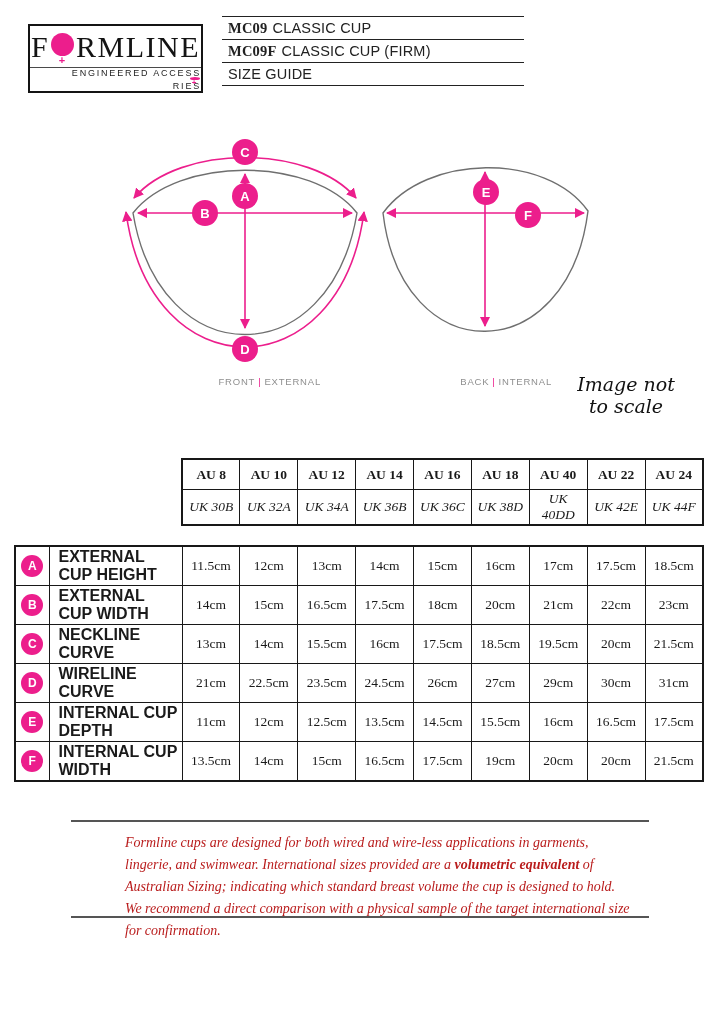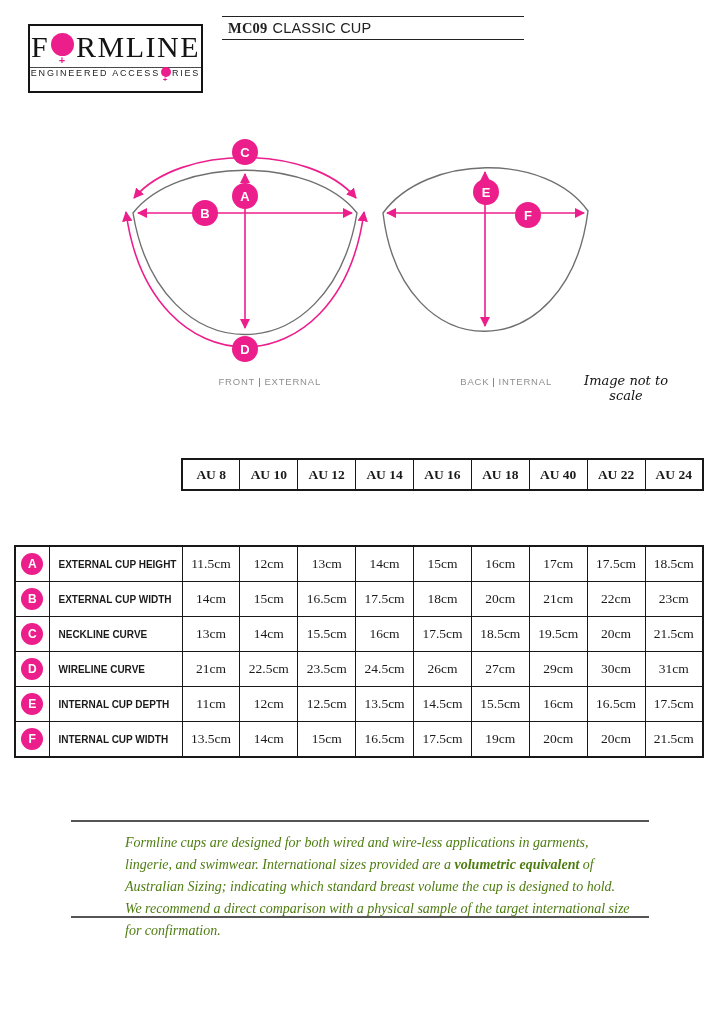--- a/index.html
+++ b/index.html
@@ -11,22 +11,22 @@
 
   
   .logo { position:absolute; left:28px; top:24px; width:175px; height:69px;
           border:2px solid #141414; box-sizing:border-box; display:flex; flex-direction:column; background:#fff; }
   .logo-name { flex:1; display:flex; align-items:center; justify-content:center;
                font-family:"Liberation Serif", serif; font-size:30px; letter-spacing:1.5px; color:#141414; }
   .balloon { position:relative; width:23px; height:23px; background:var(--pink); border-radius:50%; margin:0 2px; top:-2px; }
   .balloon::after { content:"+"; position:absolute; left:50%; bottom:-10px; transform:translateX(-50%);
                     color:var(--pink); font-size:11px; font-weight:bold; font-family:"Liberation Sans", sans-serif; }
   .logo-rule { border-top:1.5px solid #4a4a4a; }
-  .logo-tag { height:23px; display:flex; align-items:flex-start; justify-content:center;
-              font-size:9px; letter-spacing:1.8px; color:#1d1d1d; }
+  .logo-tag { height:23px; display:flex; align-items:flex-end; justify-content:center;
+              font-size:9px; letter-spacing:1.8px; color:#1d1d1d;flex-direction:column; }
   .balloon-sm { position:relative; width:10px; height:10px; background:var(--pink); border-radius:50%; margin:0 1px; top:-1px; }
   .balloon-sm::after { content:"+"; position:absolute; left:50%; bottom:-7px; transform:translateX(-50%);
                        color:var(--pink); font-size:8px; font-weight:bold; }
 
   
   .titles { position:absolute; left:222px; top:16px; width:302px; }
   .title-row { border-top:1.5px solid #222; height:22px; display:flex; align-items:center;
                padding-left:6px; font-size:14.5px; letter-spacing:0.2px; color:#222; }
   .title-row:last-child { border-bottom:1.5px solid #222; }
   .title-code { font-weight:bold; margin-right:5px;font-family:Liberation Serif, serif; }
@@ -38,45 +38,45 @@
   .measure-arc, .measure-line { fill:none; stroke:var(--pink); stroke-width:1.6; }
   .badge-circle { fill:var(--pink); }
   .badge-letter { fill:#ffffff; font-family:"Liberation Sans", sans-serif; font-size:13px; font-weight:bold; text-anchor:middle; }
   .pink-fill { fill:var(--pink); }
 
   .diag-label { position:absolute; top:376px; font-size:9.5px; letter-spacing:0.8px; color:#8f8f8f; text-align:right; }
   .diag-label .pipe { color:var(--pink); margin:0 3px; }
   .front-label { left:161px; width:160px; }
   .back-label  { left:392px; width:160px; }
   .scale-note { position:absolute; top:373px; left:566px; width:120px; text-align:center;
-                font-family:"DejaVu Serif", serif; font-style:italic; font-size:13px; color:#111; }
+                font-family:"DejaVu Serif", serif; font-style:italic; font-size:19px; color:#111; }
 
   
   table { border-collapse:collapse; table-layout:fixed; }
   .size-head { position:absolute; left:181px; top:458px; width:523px; border:2px solid #181818; }
   .size-head td { border:1px solid #181818; height:27px; text-align:center; vertical-align:middle;
                   font-family:"Liberation Serif", serif; font-size:13.5px; overflow:hidden; }
   .size-head tr.head-au td { font-weight:bold;margin-top:47px; }
   .size-head tr.head-uk td, .size-head tr.head-eu td { font-style:italic; }
 
   .size-body { position:absolute; left:14px; top:545px; width:690px; border:2px solid #181818; }
   .size-body td { border:1px solid #181818; height:32px; text-align:center; vertical-align:middle;
                   font-family:"Liberation Serif", serif; font-size:13.5px; overflow:hidden; }
   .size-body td.badge-cell { padding:0; }
   .size-body td.label-cell { text-align:left; padding-left:9px; font-family:"Liberation Sans", sans-serif;
-                             font-weight:bold; font-size:10px; letter-spacing:0; }
+                             font-weight:bold; font-size:16px; letter-spacing:0; }
   .badge { display:inline-flex; width:22px; height:22px; border-radius:50%; background:var(--pink);
            color:#fff; align-items:center; justify-content:center; font-family:"Liberation Sans", sans-serif;
            font-weight:bold; font-size:12px; }
 
   
   .footnote { position:absolute; left:71px; top:820px; width:578px; height:98px; box-sizing:border-box;
               border-top:2px solid #555; border-bottom:2px solid #555; }
   .footnote-text { margin:10px 16px 0 54px; font-family:"Liberation Serif", serif; font-style:italic;
-                   font-size:14px; line-height:22px; color:#4d7c0f; }
+                   font-size:14px; line-height:22px; color:#b91c1c; }
   .footnote-text b { font-weight:bold; }
 </style>
 </head>
 <body style="--pink: #EC1E8C; --outline: #6F6F6F;">
 
 <div class="logo">
   <div class="logo-name">
     <span>F</span>
     <span class="balloon"></span>
     <span>RMLINE</span>
@@ -86,20 +86,28 @@
     <span>ENGINEERED ACCESS</span>
     <span class="balloon-sm"></span>
     <span>RIES</span>
   </div>
 </div>
 
 <div class="titles">
   <div class="title-row">
     <span class="title-code">MC09</span>
     <span>CLASSIC CUP</span>
+  </div>
+  <div class="title-row">
+    <span class="title-code">MC09F</span>
+    <span>CLASSIC CUP (FIRM)</span>
+  </div>
+  <div class="title-row">
+
+    <span>SIZE GUIDE</span>
   </div>
 </div>
 
 <svg class="diagram" viewBox="0 0 720 240">
   <defs>
     <marker id="arrow" viewBox="0 0 10 10" refX="9" refY="5" markerWidth="6.5" markerHeight="6.5" orient="auto-start-reverse">
       <path d="M0,0 L10,5 L0,10 z" class="pink-fill"></path>
     </marker>
   </defs>
 
@@ -153,20 +161,31 @@
         <td>AU 8</td>
         <td>AU 10</td>
         <td>AU 12</td>
         <td>AU 14</td>
         <td>AU 16</td>
         <td>AU 18</td>
         <td>AU 40</td>
         <td>AU 22</td>
         <td>AU 24</td>
       </tr>
+      <tr class="head-uk">
+        <td>UK 30B</td>
+        <td>UK 32A</td>
+        <td>UK 34A</td>
+        <td>UK 36B</td>
+        <td>UK 36C</td>
+        <td>UK 38D</td>
+        <td>UK 40DD</td>
+        <td>UK 42E</td>
+        <td>UK 44F</td>
+      </tr>
     </tbody>
 </table>
 
 <table class="size-body">
   <colgroup>
     <col style="width:34px">
       <col style="width:133px">
     <col>
       <col>
       <col>

